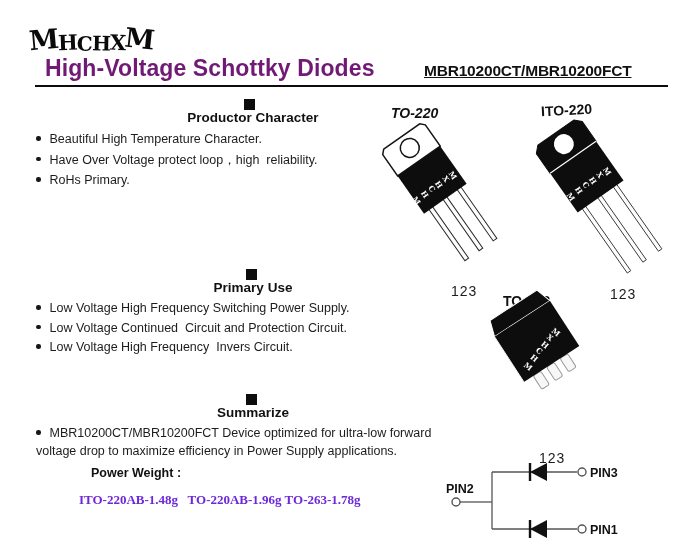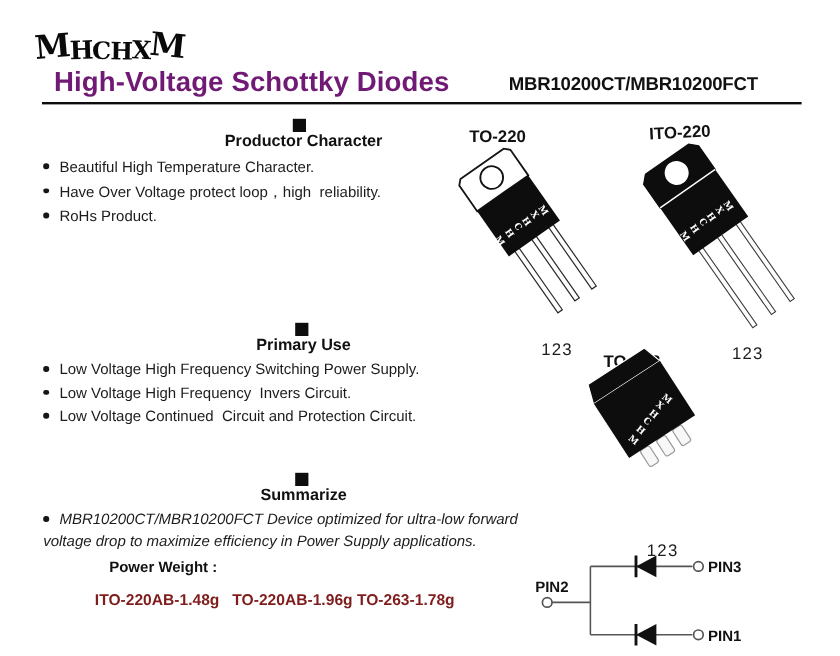--- a/index.html
+++ b/index.html
@@ -20,41 +20,42 @@
   .logo span{display:inline-block;}
   .doc-title{
     left:45px;top:55px;
     font-size:23px;font-weight:bold;color:#701a75;letter-spacing:0.1px;
     white-space:nowrap;
   }
   .part-number{
     left:424px;top:62px;
     font-size:15.5px;font-weight:bold;color:#111;letter-spacing:-0.2px;
     white-space:nowrap;
+    text-decoration:underline;
   }
   .title-rule{left:35px;top:85px;width:633px;height:2px;background:#0c0c0c;}
 
   
   .section{width:440px;}
   .sec-heading{font-size:13.5px;font-weight:bold;color:#111;display:flex;align-items:center;flex-direction:column;}
   .sq{display:inline-block;width:11px;height:11px;background:#0d0d0d;flex:0 0 auto;}
   .sq.gap{margin-right:7px;} .sq.tight{margin-right:3px;}
   ul.bullets{list-style:none;margin:4px 0 0 0;padding:0 0 0 3px;}
   ul.bullets li{
     font-size:12.5px;line-height:20.5px;color:#1c1c1c;
     white-space:pre-wrap;
   }
   ul.bullets li::before{
     content:"";display:inline-block;width:4.5px;height:4.5px;border-radius:50%;
     background:#161616;margin-right:9px;vertical-align:2.5px;
   }
   #sec-primary ul.bullets li{line-height:19.5px;}
-  #sec-summarize ul.bullets li{line-height:18px;width:412px;font-style:italic;}
+  #sec-summarize ul.bullets li{line-height:18px;width:412px;}
   .device-weight{margin:6px 0 0 58px;font-size:12.5px;font-weight:bold;color:#111;}
-  .weights{margin:12px 0 0 46px;font-size:13px;font-weight:bold;color:#7f1d1d;white-space:pre;}
+  .weights{margin:12px 0 0 46px;font-size:13px;font-weight:bold;color:#6d28d9;white-space:pre;font-family:Liberation Serif, serif;}
 
   
   .pkg-label{font-size:14px;font-weight:bold;color:#111;white-space:nowrap;}
   .pin-label{font-size:14px;color:#1c1c1c;letter-spacing:1px;white-space:nowrap;margin-top:26px;}
   svg text.brand-on-body{
     font-family:"DejaVu Serif", serif;font-weight:bold;fill:#ffffff;
   }
   svg text.pin-text{
     font-family:"Liberation Sans", sans-serif;font-weight:bold;font-size:12.5px;fill:#111;
   }
@@ -69,49 +70,49 @@
 <div class="abs title-rule"></div>
 
 <div class="abs section" id="sec-productor" style="left:33px;top:99px;">
   <div class="sec-heading">
     <span class="sq gap"></span>
     <span>Productor Character</span>
   </div>
   <ul class="bullets">
     <li>Beautiful High Temperature Character.</li>
     <li>Have Over Voltage protect loop，high  reliability.</li>
-    <li>RoHs Product.</li>
+    <li>RoHs Primary.</li>
   </ul>
 </div>
 
 <div class="abs section" id="sec-primary" style="left:33px;top:269px;">
   <div class="sec-heading">
     <span class="sq tight"></span>
     <span>Primary Use</span>
   </div>
   <ul class="bullets">
     <li>Low Voltage High Frequency Switching Power Supply.</li>
+    <li>Low Voltage Continued  Circuit and Protection Circuit.</li>
     <li>Low Voltage High Frequency  Invers Circuit.</li>
-    <li>Low Voltage Continued  Circuit and Protection Circuit.</li>
   </ul>
 </div>
 
 <div class="abs section" id="sec-summarize" style="left:33px;top:394px;">
   <div class="sec-heading">
     <span class="sq tight"></span>
     <span>Summarize</span>
   </div>
   <ul class="bullets">
     <li>MBR10200CT/MBR10200FCT Device optimized for ultra-low forward voltage drop to maximize efficiency in Power Supply applications.</li>
   </ul>
   <div class="device-weight">Power Weight :</div>
   <div class="weights">ITO-220AB-1.48g   TO-220AB-1.96g TO-263-1.78g</div>
 </div>
 
-<div class="abs pkg-label" style="left:391px;top:105px;">TO-220</div>
+<div class="abs pkg-label" style="left:391px;top:105px;font-style:italic;">TO-220</div>
 <div class="abs pkg-label" style="left:541px;top:102px;transform:rotate(-3deg);">ITO-220</div>
 <div class="abs pkg-label" style="left:503px;top:293px;">TO-263</div>
 
 <svg class="abs" style="left:360px;top:112px;" width="150" height="165" viewBox="0 0 150 165">
   <g transform="rotate(-35 75 72)">
     <g>
       <rect x="55.5" y="88" width="4.5" height="64" fill="#fdfdfd" stroke="#2a2a2a" stroke-width="1"></rect>
       <rect x="72.8" y="88" width="4.5" height="64" fill="#fdfdfd" stroke="#2a2a2a" stroke-width="1"></rect>
       <rect x="90" y="88" width="4.5" height="64" fill="#fdfdfd" stroke="#2a2a2a" stroke-width="1"></rect>
     </g>

